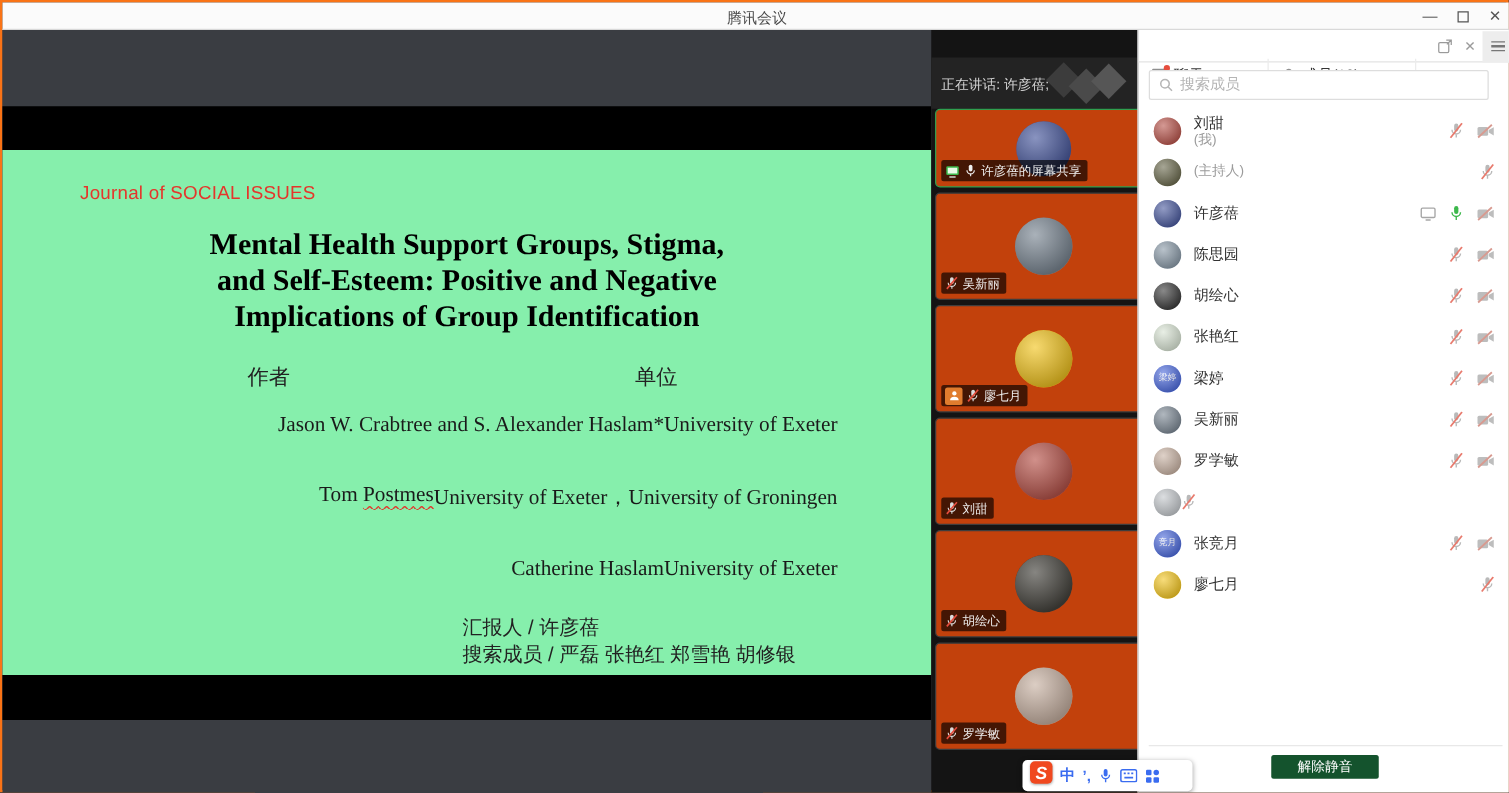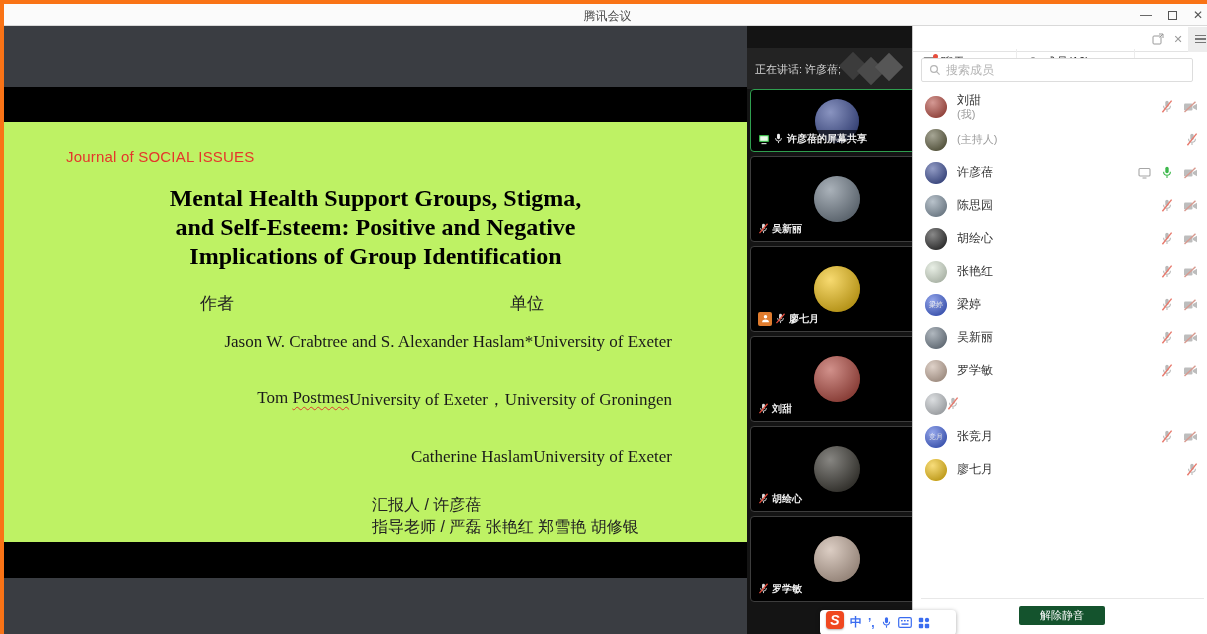--- a/index.html
+++ b/index.html
@@ -1,52 +1,52 @@
 <!DOCTYPE html>
 <html><head>
 <meta charset="utf-8">
 <style>
   * { margin:0; padding:0; box-sizing:border-box; }
   html,body { width:1207px; height:634px; }
   body { font-family:"Liberation Sans","DejaVu Sans",sans-serif; position:relative; overflow:hidden; background:#393b40; }
-  #app { position:absolute; inset:0; border:4px solid #f97316; }
+  #app { position:absolute; inset:0; border:2px solid #f97316; }
 
   
   .titlebar { position:absolute; left:0; top:0; width:1207px; height:22px; background:#fbfbfb; border-bottom:1px solid #d9d9d9; }
   .titlebar .title { position:absolute; left:0; right:0; top:4px; text-align:center; font-size:12px; color:#4a4a4a; }
   .winctl { position:absolute; top:0; right:0; height:22px; display:flex; }
   .winctl .wbtn { width:26px; height:22px; display:flex; align-items:center; justify-content:center; color:#555; font-size:12px; cursor:default; }
   .restore-box { width:9px; height:9px; border:1px solid #555; position:relative; background:#fbfbfb; }
   .restore-box::before { content:""; position:absolute; left:2px; top:-3px; width:9px; height:9px; border:1px solid #555; z-index:-1; }
 
   
   .share { position:absolute; left:0; top:22px; width:743px; height:612px; background:#3a3d42; }
   .bar-black-top { position:absolute; left:0; top:61px; width:743px; height:35px; background:#000; }
-  .slide { position:absolute; left:0; top:96px; width:743px; height:420px; background:#bef264; color:#111; }
+  .slide { position:absolute; left:0; top:96px; width:743px; height:420px; background:#86efac; color:#111; }
   .bar-black-bot { position:absolute; left:0; top:516px; width:743px; height:36px; background:#000; }
 
   .journal { position:absolute; left:62px; top:26px; font-size:15px; color:#e5352b; letter-spacing:.2px; }
   .slide-title { position:absolute; left:0; top:62px; width:743px; text-align:center;
     font-family:"Liberation Serif","DejaVu Serif",serif; font-weight:bold; font-size:24px; line-height:29px; color:#000; }
   .authors-head { position:absolute; left:78px; top:170px; width:590px; font-size:17px; color:#222; }
   .authors-head .h-author { position:absolute; left:118px; }
   .authors-head .h-aff { position:absolute; left:428px; }
   .authors { position:absolute; left:78px; top:200px; width:590px;
     font-family:"Liberation Serif","DejaVu Serif",serif; font-size:17px; color:#1a1a1a; }
   .author-row { display:flex; justify-content:flex-end; margin-bottom:36px;margin-top:10px; }
   .wavy { text-decoration:underline wavy #e03a2f 1px; text-underline-offset:3px; }
   .presenter-block { position:absolute; left:368px; top:372px; font-size:16px; color:#222; line-height:22px; }
 
   
   .strip { position:absolute; left:743px; top:22px; width:165px; height:612px; background:#141414; }
   .speaking { position:absolute; left:0; top:22px; width:165px; height:41px; background:#232323; overflow:hidden; }
   .speaking .sp-text { position:absolute; left:8px; top:14px; font-size:11px; color:#d6d6d6; white-space:nowrap; }
   .diamond { position:absolute; width:20px; height:20px; transform:rotate(45deg); }
   .tiles { position:absolute; left:0; top:63px; width:165px; }
-  .tile { position:relative; margin:0 3px 4px 3px; width:174px; height:86px; background:#000000; border:1px solid #3d3d3d; border-radius:4px;font-weight:bold; }
+  .tile { position:relative; margin:0 3px 4px 3px; width:174px; height:86px; background:#c2410c; border:1px solid #3d3d3d; border-radius:4px; }
   .tile.active { height:63px; border:1px solid #2f9e4f; }
   .tile .t-avatar { position:absolute; left:50%; top:50%; transform:translate(-50%,-50%); width:46px; height:46px; border-radius:50%; overflow:hidden; }
   .tile.active .t-avatar { width:44px; height:44px; }
   .t-avatar::after { content:""; position:absolute; inset:0; border-radius:50%;
     background:radial-gradient(circle at 35% 30%, rgba(255,255,255,.35), rgba(0,0,0,.25) 75%); }
   .t-label { position:absolute; left:4px; bottom:4px; height:17px; display:flex; align-items:center; gap:3px;
     background:rgba(0,0,0,.65); padding:0 5px 0 3px; border-radius:2px; font-size:10px; color:#efefef; white-space:nowrap; }
   .hand-badge { width:14px; height:14px; background:#e07c2e; border-radius:2px; display:flex; align-items:center; justify-content:center; }
 
   
@@ -58,21 +58,21 @@
   .chat-ico-wrap { position:relative; width:13px; height:12px; }
   .chat-dot { position:absolute; right:-2px; top:-2px; width:5px; height:5px; border-radius:50%; background:#e64d3d; }
   .panelctl { position:absolute; right:0; top:0; height:26px; display:flex; align-items:center; }
   .pbtn { width:20px; height:26px; display:flex; align-items:center; justify-content:center; color:#9a9a9a; font-size:11px; }
   .hamburger { width:24px; height:25px; background:#ededed; display:flex; align-items:center; justify-content:center; }
   .hamburger .bars { width:11px; }
   .hamburger .bars div { height:1.5px; background:#777; margin:2px 0; }
 
   .searchbox { position:absolute; left:8px; top:32px; width:272px; height:24px; border:1px solid #ddd; border-radius:2px;
     display:flex; align-items:center; gap:5px; padding:0 7px; background:#fff; }
-  .searchbox input { border:none; outline:none; flex:1; font-size:12px; color:#1d4ed8; font-family:Liberation Serif, serif; }
+  .searchbox input { border:none; outline:none; flex:1; font-size:12px; color:#1d4ed8; font-family:Liberation Mono, monospace; }
   .searchbox input::placeholder { color:#b5b5b5; }
 
   .memberlist { position:absolute; left:0; top:64px; width:299px; }
   .member { display:flex; align-items:center; min-height:33px; padding:2px 14px 2px 12px; }
   .m-avatar { width:22px; height:22px; border-radius:50%; flex:0 0 22px; position:relative; overflow:hidden;
     display:flex; align-items:center; justify-content:center; color:#fff; font-size:7px; line-height:1; text-align:center; }
   .m-avatar.photo::after { content:""; position:absolute; inset:0; border-radius:50%;
     background:radial-gradient(circle at 35% 30%, rgba(255,255,255,.4), rgba(0,0,0,.22) 78%); }
   .m-texts { margin-left:10px; flex:1; min-width:0; }
   .m-name { font-size:12px; color:#333; line-height:15px; white-space:nowrap; }
@@ -133,21 +133,21 @@
             <span>University of Exeter，University of Groningen</span>
           </div>
 
           <div class="author-row">
             <span><span>Catherine Haslam</span><span class="wavy"></span></span>
             <span>University of Exeter</span>
           </div>
         </div>
       <div class="presenter-block">
         <div>汇报人 / 许彦蓓</div>
-        <div>指导老师 / 严磊 张艳红 郑雪艳 胡修银</div>
+        <div>搜索成员 / 严磊 张艳红 郑雪艳 胡修银</div>
       </div>
     </div>
     <div class="bar-black-bot"></div>
   </div>
 
   <div class="strip">
     <div class="speaking">
       <span class="sp-text">正在讲话: 许彦蓓;</span>
       <span class="diamond" style="left:96px; top:8px; background:#3c3c3c;"></span>
       <span class="diamond" style="left:114px; top:13px; background:#4a4a4a;"></span>

